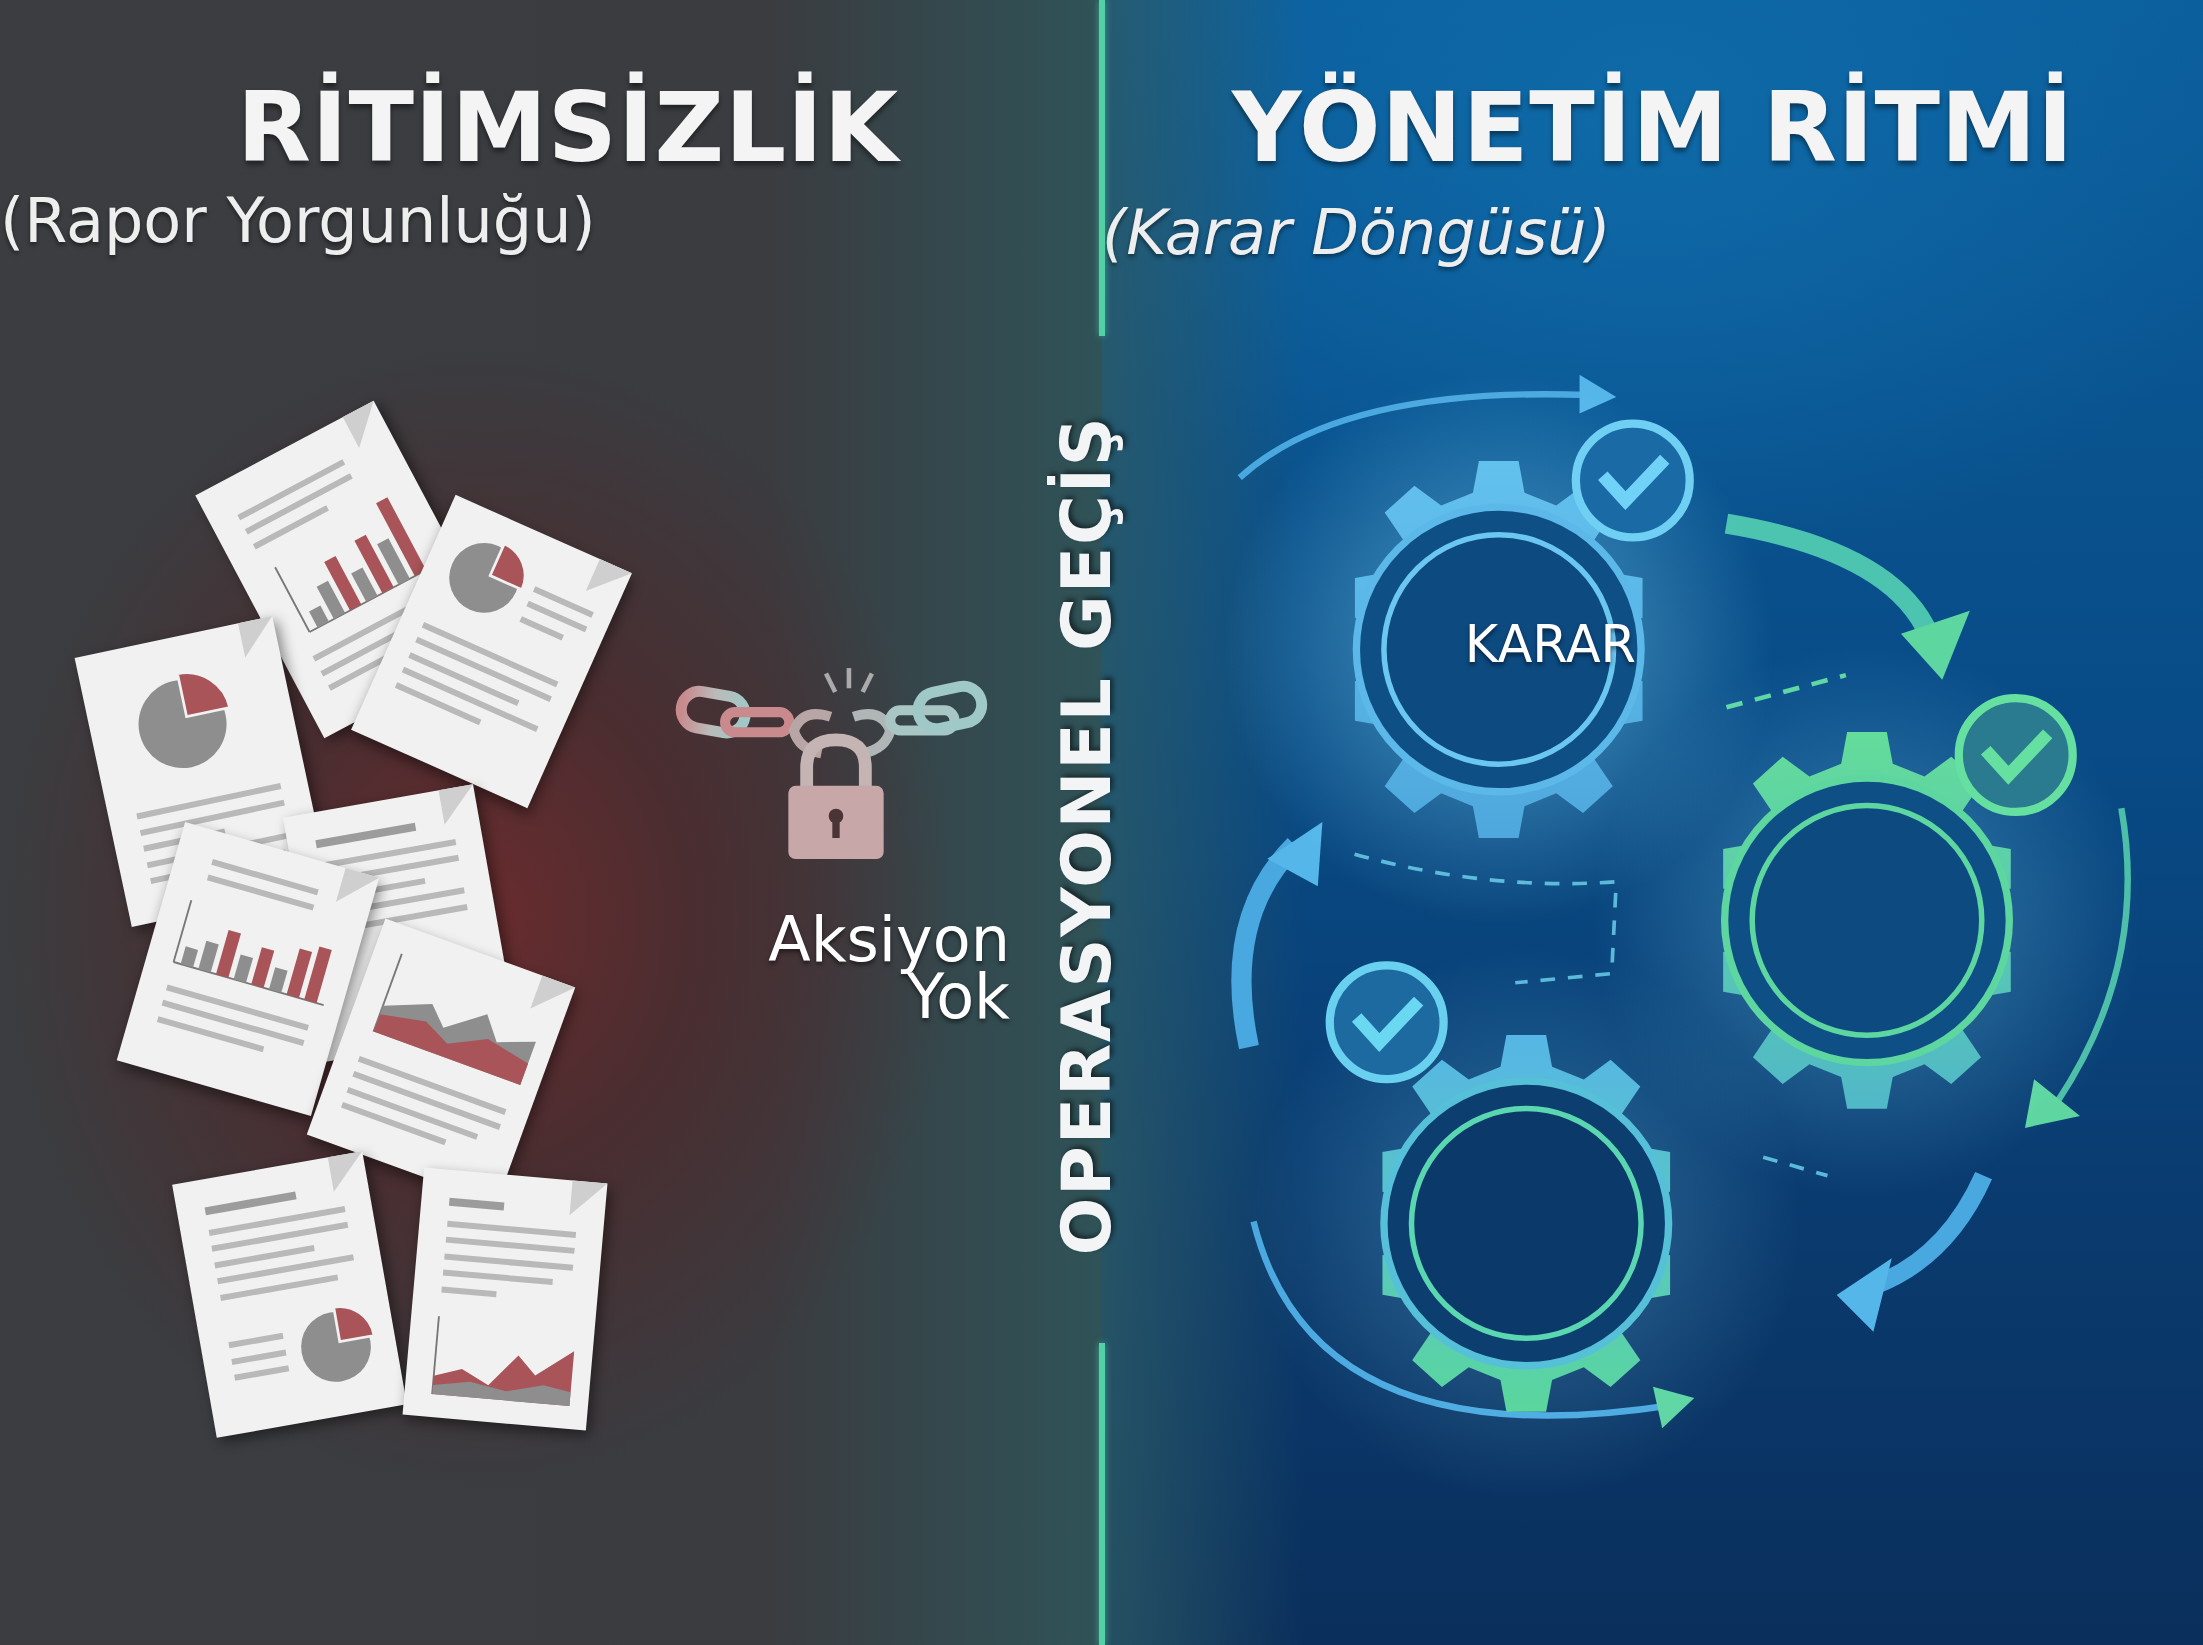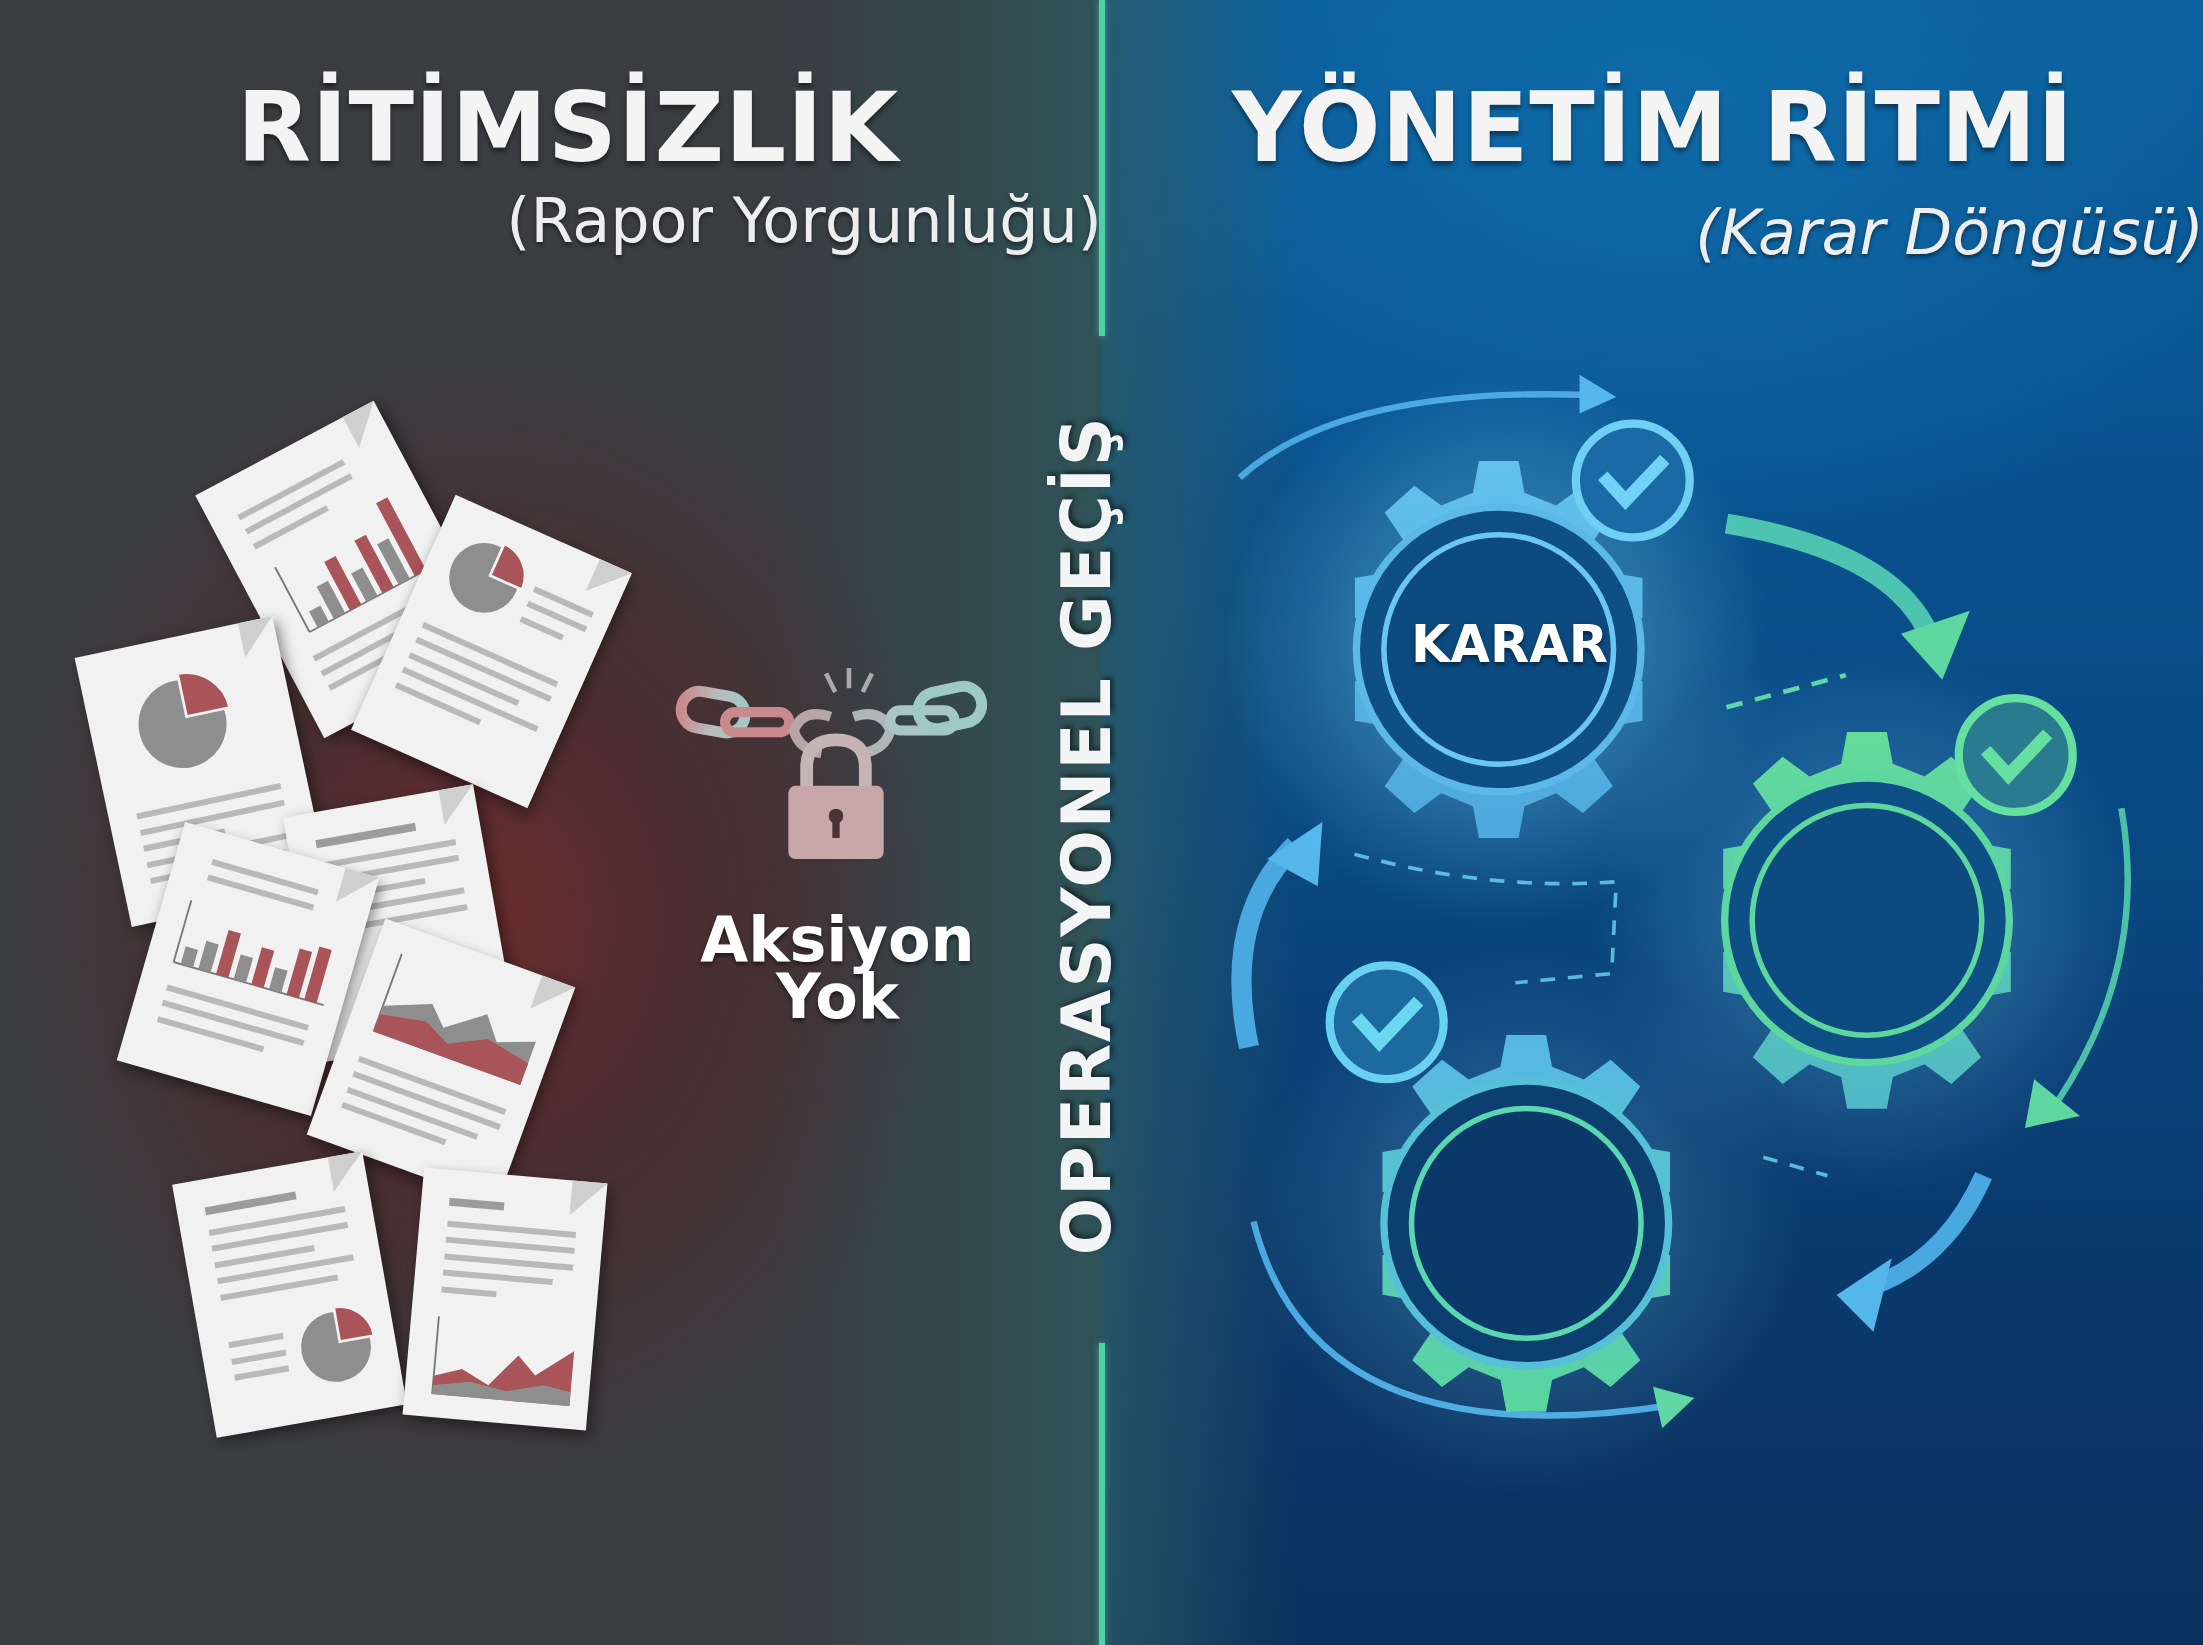--- a/index.html
+++ b/index.html
@@ -7,29 +7,29 @@
   .panel-left{position:absolute;left:0;top:0;width:1102px;height:1646px;
     background:radial-gradient(ellipse 478px 569px at 478px 918px,#6a2c2e 0%,#4a2d30 45%,rgba(60,48,52,0) 100%),
                linear-gradient(90deg,#3b3d40 0%,#3a3c40 70%,#2f5358 100%);}
   .panel-right{position:absolute;left:1102px;top:0;width:1102px;height:1646px;
     background:radial-gradient(ellipse 643px 459px at 551px 110px,#0f6aa8 0%,rgba(15,106,168,0) 100%),
                linear-gradient(180deg,#0b5e9c 0%,#084b86 45%,#0a3a6e 75%,#0a2f5c 100%);}
   .panel-right::before{content:"";position:absolute;left:0;top:0;width:202px;height:100%;
     background:linear-gradient(90deg,rgba(45,90,100,0.8),rgba(10,80,120,0));}
   .title{position:absolute;color:#f4f4f4;font-weight:bold;text-align:center;letter-spacing:0.9px;
     text-shadow:0 3.7px 5.5px rgba(0,0,0,0.45);}
-  .subtitle{position:absolute;color:#eeeeee;text-align:right;text-shadow:0 2.8px 4.6px rgba(0,0,0,0.45);}
+  .subtitle{position:absolute;color:#eeeeee;text-align:left;text-shadow:0 2.8px 4.6px rgba(0,0,0,0.45);}
   .divider{position:absolute;left:1099px;width:6.4px;background:#52d1a6;box-shadow:0 0 7.3px rgba(82,209,166,0.6);}
   .vertical-text{position:absolute;left:1047px;top:1304px;transform-origin:0 0;transform:rotate(-90deg);
     color:#f2f4f6;font-weight:bold;font-size:68px;letter-spacing:1.8px;white-space:nowrap;
     text-shadow:2.8px 2.8px 5.5px rgba(0,0,0,0.5);width:937px;text-align:center;}
   .doc{position:absolute;background:#f1f1f1;box-shadow:3.7px 5.5px 13px rgba(0,0,0,0.45);}
   .doc .fold{position:absolute;right:0;top:0;width:0;height:0;border-left:35px solid #cfcfcf;border-bottom:35px solid transparent;}
   .doc .line{position:absolute;height:6.4px;background:#b9b9b9;}
-  .label-center{position:absolute;color:#ffffff;font-weight:bold;text-align:center;text-shadow:0 2.8px 4.6px rgba(0,0,0,0.5);padding-left:11px;}
+  .label-center{position:absolute;color:#ffffff;font-weight:normal;text-align:right;text-shadow:0 2.8px 4.6px rgba(0,0,0,0.5);}
   svg{position:absolute;overflow:visible;}
 </style>
 </head>
 <body>
 
 <div class="panel-left">
   <div class="title" style="left:17px;width:1102px;top:72px;font-size:96px;">RİTİMSİZLİK</div>
   <div class="subtitle" style="left:0;width:1102px;top:184px;font-size:62px;">(Rapor Yorgunluğu)</div>
 
   <div>

